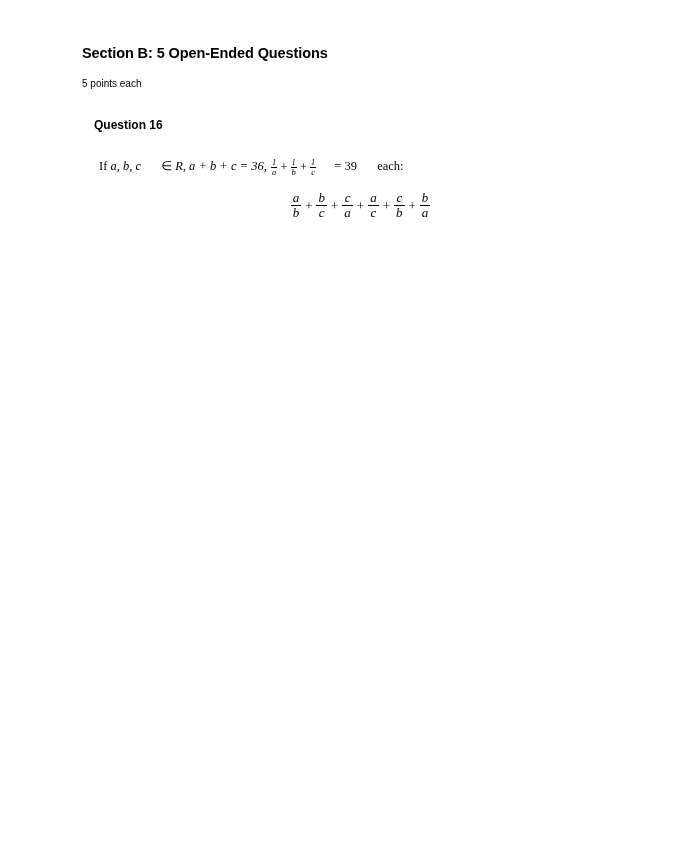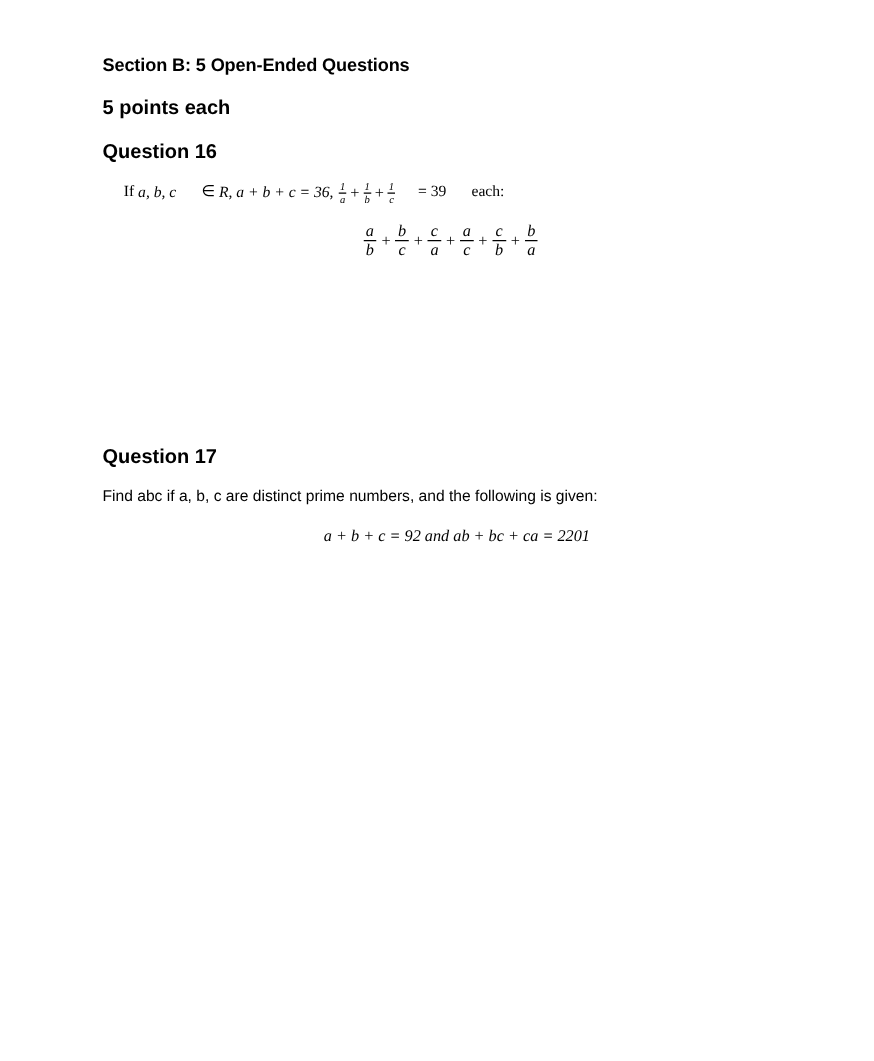--- a/index.html
+++ b/index.html
@@ -22,29 +22,29 @@
     padding: 40px 60px 40px 82px;
   }
   .section-title {
     font-size: 14.5px;
     font-weight: bold;
     letter-spacing: -0.1px;
     margin: 0;
     padding-top: 5px;
   }
   .points-line {
-    font-size: 16px;
-    font-weight: bold;
+    font-size: 10px;
+    font-weight: normal;
     margin: 0;
     padding-top: 17px;
   }
   .question-label {
-    font-size: 16px;
+    font-size: 12px;
     font-weight: bold;
-    margin: 0;
+    margin: 12px;
   }
   .q16-label { padding-top: 17px; }
   .q17-label { padding-top: 0; }
   .prompt {
     font-size: 12.5px;
     margin: 0;
     padding-top: 14px;
     font-family: "Liberation Serif", serif;
   }
   .prompt-sans {
@@ -172,21 +172,14 @@
       <span class="num">c</span>
       <span class="den">b</span>
     </span><span class="op">+</span><span class="bfrac">
       <span class="num">b</span>
       <span class="den">a</span>
     </span>
   </div>
 
   <div class="spacer-big"></div>
 
-  <div class="q17-block">
-    <p class="question-label q17-label">Question 17</p>
-
-    <p class="prompt-sans">Find abc if a, b, c are distinct prime numbers, and the following is given:</p>
-
-    <div class="display-math-2">a + b + c = 92 and ab + bc + ca = 2201</div>
-  </div>
 
 </div>
 
 </body></html>

